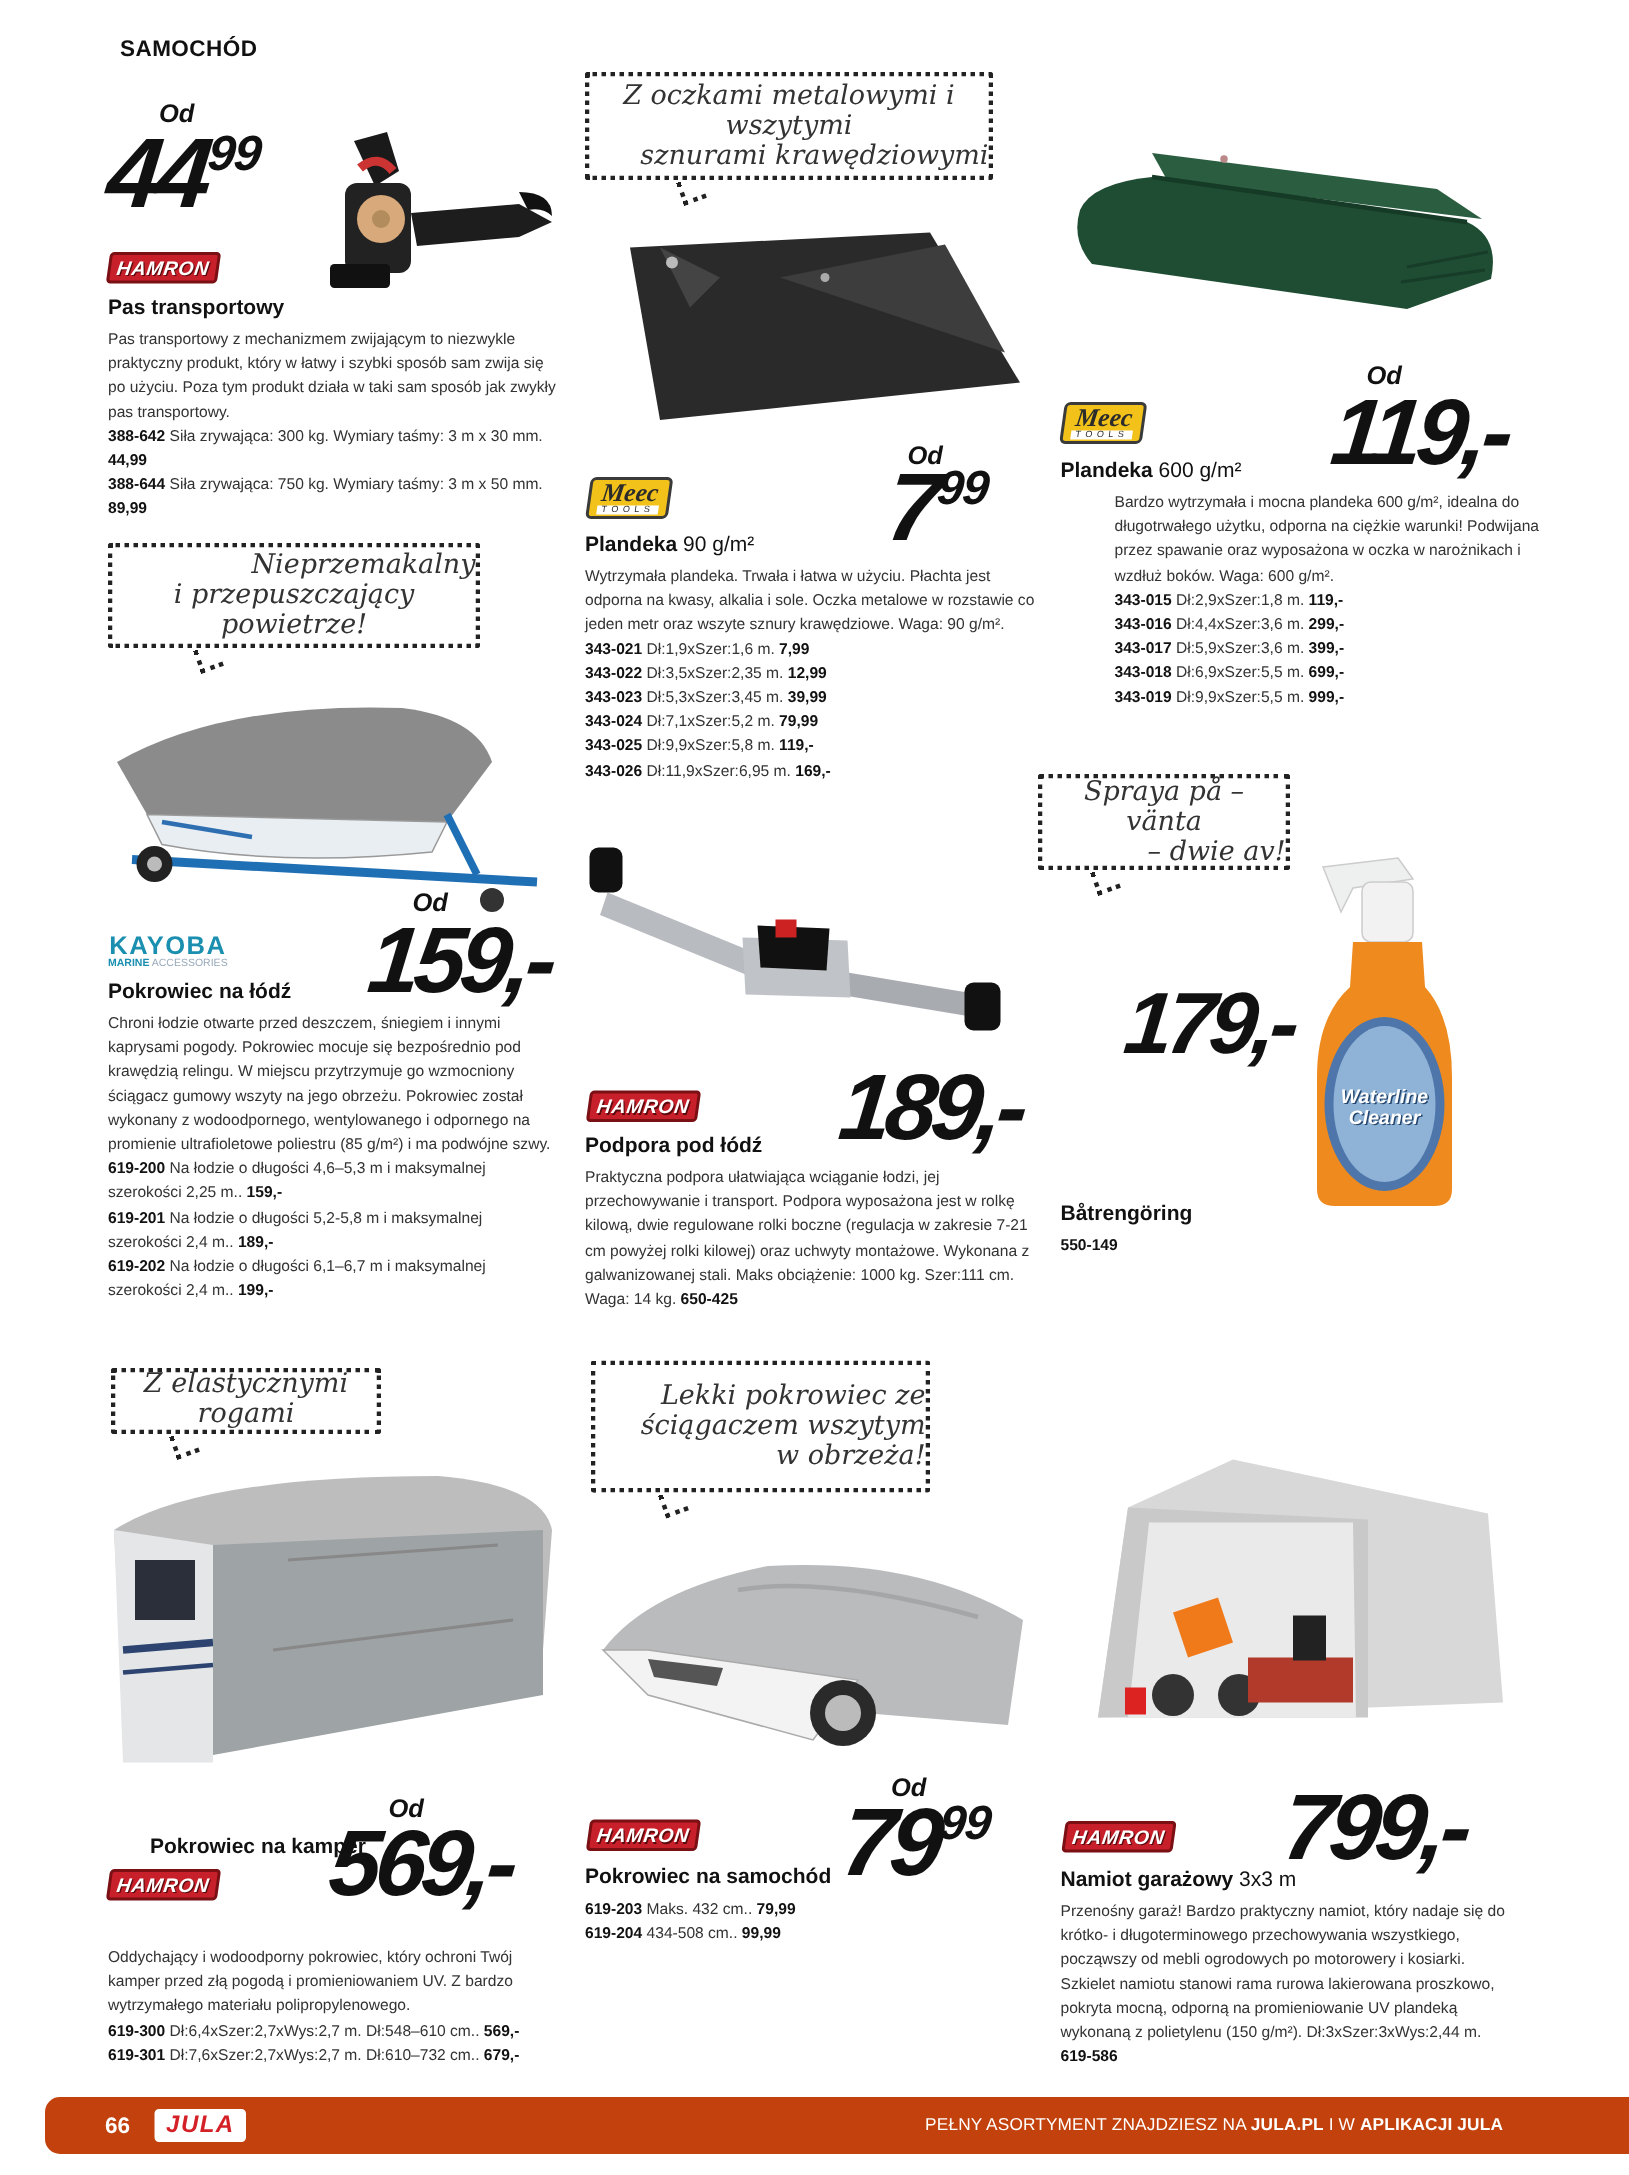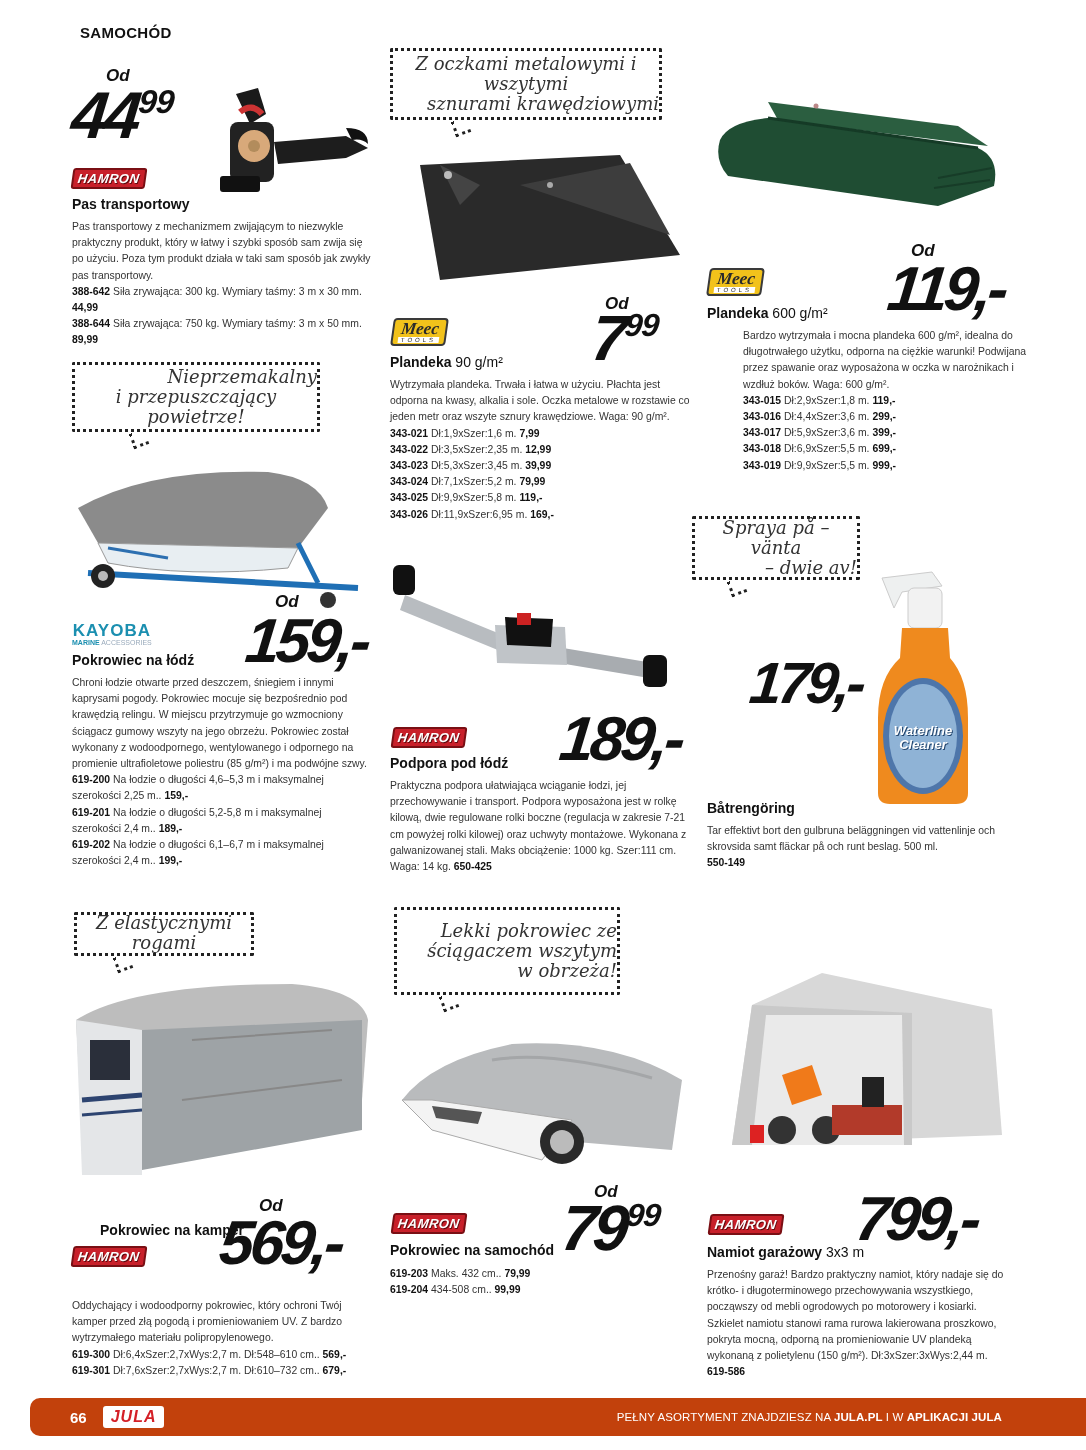--- a/index.html
+++ b/index.html
@@ -227,21 +227,20 @@
     <ellipse cx="51" cy="168" rx="34" ry="52" fill="#8fb3d6"></ellipse>
   </svg>
 </div>
 <div class="abs" style="left:878px;top:724px;width:90px;text-align:center;font-weight:bold;font-style:italic;font-size:13px;color:#fff;line-height:14px;text-shadow:1px 1px 0 #24466e;">
   <div>Waterline</div>
   <div>Cleaner</div>
 </div>
 <div class="abs price" style="left:750px;top:654px;font-size:58px;">179,-</div>
 <div class="abs prod-name" style="left:707px;top:800px;">Båtrengöring</div>
 <div class="abs desc" style="left:707px;top:823px;width:300px;">
-  <span>Tar effektivt bort den gulbruna beläggningen vid vattenlinje och skrovsida samt fläckar på och runt beslag. 500 ml.</span>
   <span class="row"><b>550-149</b></span>
 </div>
 
 <div class="bubble" style="left:74px;top:912px;width:180px;height:44px;">
   <div>Z elastycznymi rogami</div>
   <div class="tail" style="left:38px;"></div>
 </div>
 <div class="img" style="left:72px;top:980px;width:300px;height:200px;">
   <svg width="300" height="200" viewBox="0 0 300 200">
     <path d="M4 40 Q60 4 220 4 Q290 10 296 40 L290 120 L10 150 Z" fill="#bdbdbd"></path>

